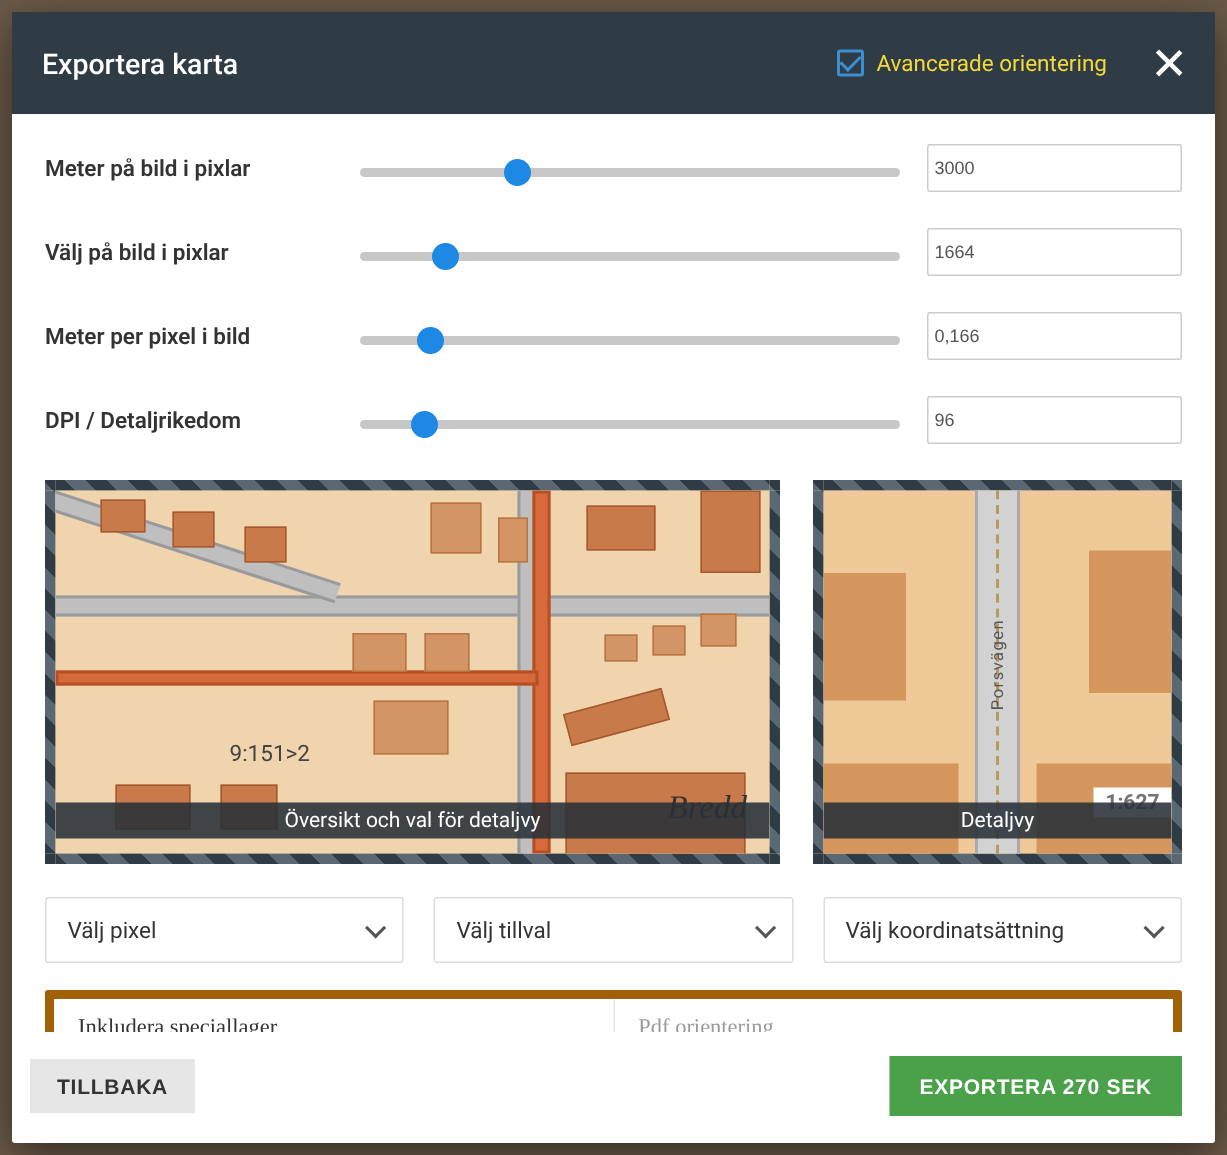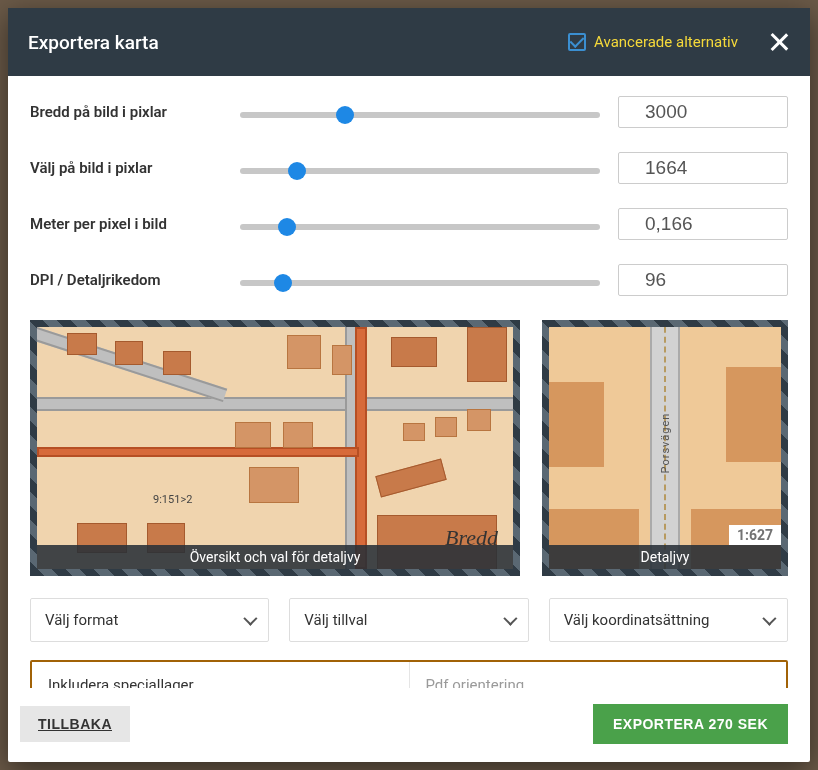--- a/index.html
+++ b/index.html
@@ -114,43 +114,43 @@
     border-radius: 50%;
     background: #1e88e5;
     border: none;
     cursor: pointer;
   }
   .num-input {
     width: 170px;
     height: 32px;
     border: 1px solid #ccc;
     border-radius: 2px;
-    padding: 0 26px;
-    font-size: 19px;
+    padding: 0 4px;
+    font-size: 12px;
     color: #555;
   }
 
   .maps-row {
     display: flex;
     gap: 22px;
     margin-top: 4px;
   }
   .map-panel {
     position: relative;
     border: 7px solid;
     border-image: repeating-linear-gradient(45deg,#2f3b45 0 10px,#5a6873 10px 20px) 7;
     height: 256px;
     background: #f2d8b5;
     overflow: hidden;
   }
   .map-left { flex: 0 0 490px; }
   .map-right { flex: 1; }
   .map-caption {
     position: absolute;
-    left:0; right:0; bottom:0;
+    left:0; right:0; bottom:10px;
     background: rgba(40,48,56,0.88);
     color: #fff;
     text-align: center;
     font-size: 14px;
     padding: 4px 0;
   }
   .scale-badge {
     position: absolute;
     right: 0; bottom: 24px;
     background: #fff;
@@ -164,21 +164,21 @@
     position:absolute; inset:0;
     background:
       linear-gradient(#f0d4ae,#f0d4ae);
   }
   .road-h { position:absolute; height:14px; background:#bfbfbf; border-top:2px solid #9a9a9a; border-bottom:2px solid #9a9a9a; }
   .road-v { position:absolute; width:14px; background:#bfbfbf; border-left:2px solid #9a9a9a; border-right:2px solid #9a9a9a; }
   .road-red { position:absolute; background:#d76a3a; border:2px solid #b64f24; }
   .bld { position:absolute; background:#c87a4a; border:1px solid #a55a2e; }
   .bld2 { position:absolute; background:#d49566; border:1px solid #b87540; }
   .skola { position:absolute; font-style:italic; font-family:Georgia,serif; font-size:22px; color:#333; }
-  .lot { position:absolute; font-size:11px; color:#444; }
+  .lot { position:absolute; font-size:15px; color:#444; }
   
   .map-right .bg { position:absolute; inset:0; background:#efc998; }
   .big-road { position:absolute; left:50%; top:-10px; bottom:-10px; width:30px; transform:translateX(-50%); background:#d2d2d2; border-left:2px solid #aaa; border-right:2px solid #aaa; }
   .big-road::after{ content:""; position:absolute; left:50%; top:0; bottom:0; border-left:2px dashed #b79a60; transform:translateX(-50%); }
   .road-label { position:absolute; left:50%; top:48%; transform:translate(-50%,-50%) rotate(-90deg); font-size:11px; color:#555; background:rgba(255,255,255,0); letter-spacing:1px; }
   .rblock { position:absolute; background:#d6975e; }
 
   .selects-row {
     display:flex;
     gap: 20px;
@@ -199,23 +199,24 @@
   }
   .select .chev {
     width:10px; height:10px;
     border-right:2px solid #555;
     border-bottom:2px solid #555;
     transform: rotate(45deg) translateY(-2px);
   }
   .selects-row2 {
     display:flex;
     margin-top: 18px;
-    border:2px solid #a16207;
+    border:6px solid #a16207;
     border-radius:2px;
     height:50px;
+    font-family:Liberation Serif, serif;
   }
   .selects-row2 .half {
     flex:1;
     display:flex;
     align-items:center;
     justify-content:space-between;
     padding:0 16px;
     font-size:15px;
     cursor:pointer;
   }
@@ -230,21 +231,20 @@
   }
   .btn-back {
     background:#e6e6e6;
     border:none;
     color:#333;
     font-size:14px;
     font-weight:600;
     letter-spacing:0.5px;
     padding:10px 18px;
     cursor:pointer;
-    text-decoration:underline;
   }
   .btn-export {
     background:#4aa14a;
     border:none;
     color:#fff;
     font-size:14px;
     font-weight:700;
     letter-spacing:0.5px;
     padding:12px 20px;
     cursor:pointer;
@@ -252,29 +252,29 @@
 </style>
 </head>
 <body>
 
 <div class="modal">
 
   <div class="modal-header">
     <div class="modal-title">Exportera karta</div>
     <div class="adv-link">
       <span class="adv-check"></span>
-      <span>Avancerade alternativ</span>
+      <span>Avancerade orientering</span>
     </div>
     <div class="close-btn"></div>
   </div>
 
   <div class="modal-body">
 
     <div class="slider-row">
-      <div class="slider-label">Bredd på bild i pixlar</div>
+      <div class="slider-label">Meter på bild i pixlar</div>
       <div class="slider-wrap">
         <input type="range" class="slider" min="0" max="100" value="28" style="">
       </div>
       <input class="num-input" value="3000" style="">
     </div>
 
     <div class="slider-row">
       <div class="slider-label">Välj på bild i pixlar</div>
       <div class="slider-wrap">
         <input type="range" class="slider" min="0" max="100" value="14" style="">
@@ -336,21 +336,21 @@
         <div class="rblock" style="right:-10px; bottom:-10px; width:100px; height:70px;"></div>
         <div class="big-road"></div>
         <div class="road-label">Porsvägen</div>
         <div class="scale-badge">1:627</div>
         <div class="map-caption">Detaljvy</div>
       </div>
     </div>
 
     <div class="selects-row">
       <div class="select">
-        <span>Välj format</span>
+        <span>Välj pixel</span>
         <span class="chev"></span>
       </div>
       <div class="select">
         <span>Välj tillval</span>
         <span class="chev"></span>
       </div>
       <div class="select">
         <span>Välj koordinatsättning</span>
         <span class="chev"></span>
       </div>

